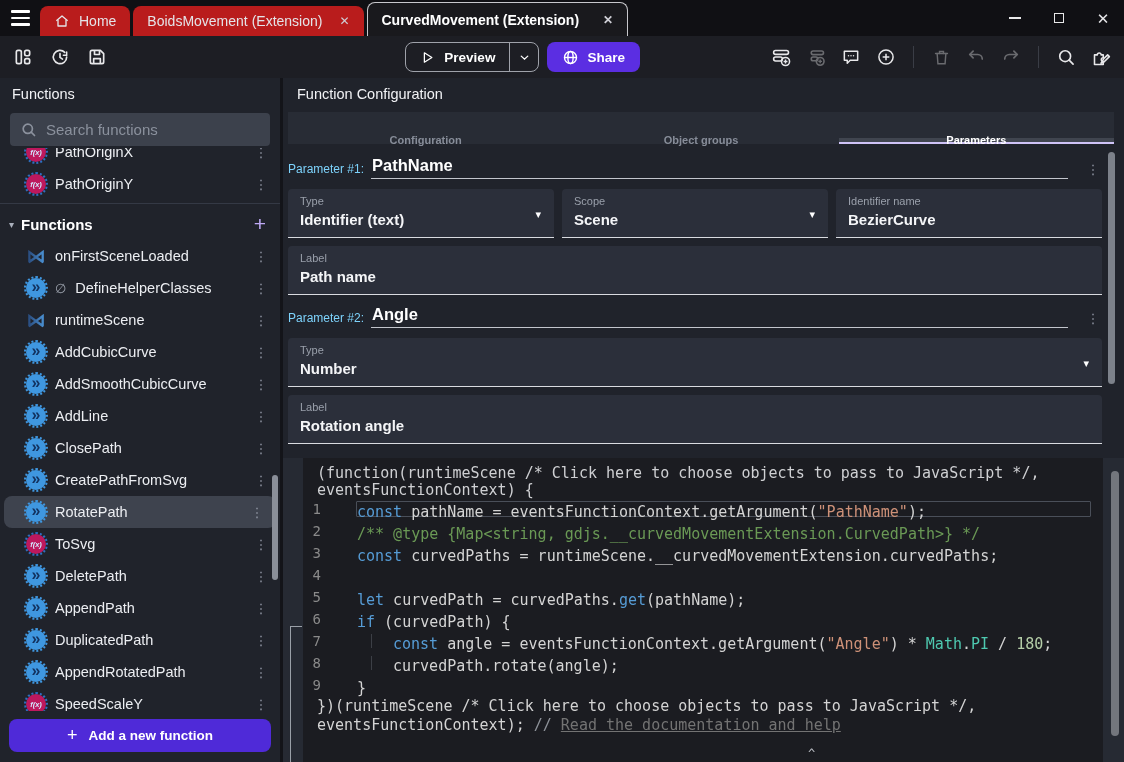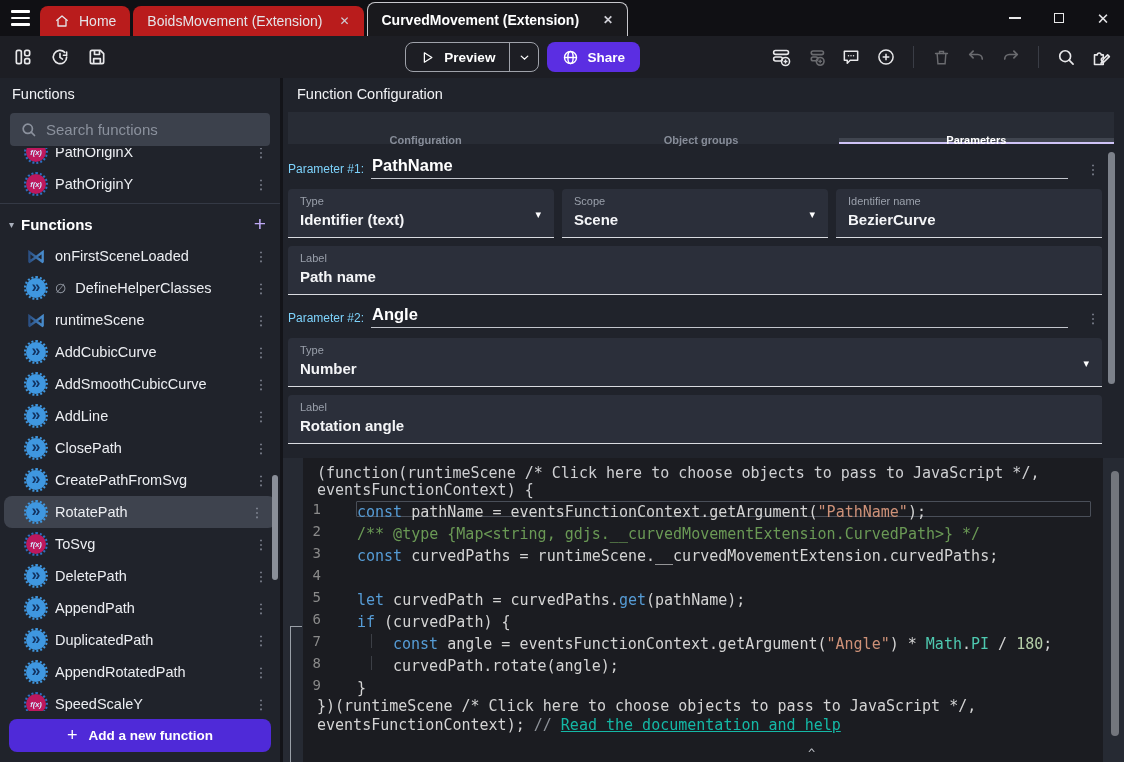--- a/index.html
+++ b/index.html
@@ -96,21 +96,21 @@
   .hdr-line { padding-left:14px; line-height:16.5px; white-space:pre; color:#cfd0d3; }
   .code-line { display:flex; height:22px; align-items:center; }
   .ln { width:30px; text-align:right; padding-right:12px; color:#8a8a8a; flex:none; font-size:14px; }
   .code { flex:1; white-space:pre; position:relative; border:1px solid transparent; margin-right:12px; line-height:20px; height:16px;margin-left:23px; }
   .code-line.current .code { border:1px solid #4a4f59; border-radius:1px; }
   .code.ind1 { padding-left:36px; }
   .code.ind1::before { content:''; position:absolute; left:14px; top:0; bottom:0; border-left:1px solid #3c3f46; }
   .tk-k { color:#569cd6; } .tk-s { color:#ce9178; } .tk-c { color:#6a9955; }
   .tk-t { color:#4ec9b0; } .tk-n2 { color:#b5cea8; } .tk-d { color:#d4d4d4; }
   .tk-lc { color:#8f939a; }
-  .doc-link { color:#14b8a6; text-decoration:underline; cursor:pointer; }
+  .doc-link { color:#737373; text-decoration:underline; cursor:pointer; }
   .ftr { padding-left:14px; line-height:16.5px; white-space:pre; margin-top:2px; }
   .expand-caret { position:absolute; left:505px; bottom:1px; color:#b9bcc2; font-size:12px; cursor:pointer; }
   .panel-corner { position:absolute; left:7px; top:168px; bottom:0; width:12px;
     border-top:1px solid #9aa0a8; border-left:1px solid #9aa0a8; }
   .code-scroll { position:absolute; right:5px; top:13px; width:8px; height:265px; background:#73767d; border-radius:4px; }
 
   svg { display:block; }
 </style>
 </head>
 <body>

